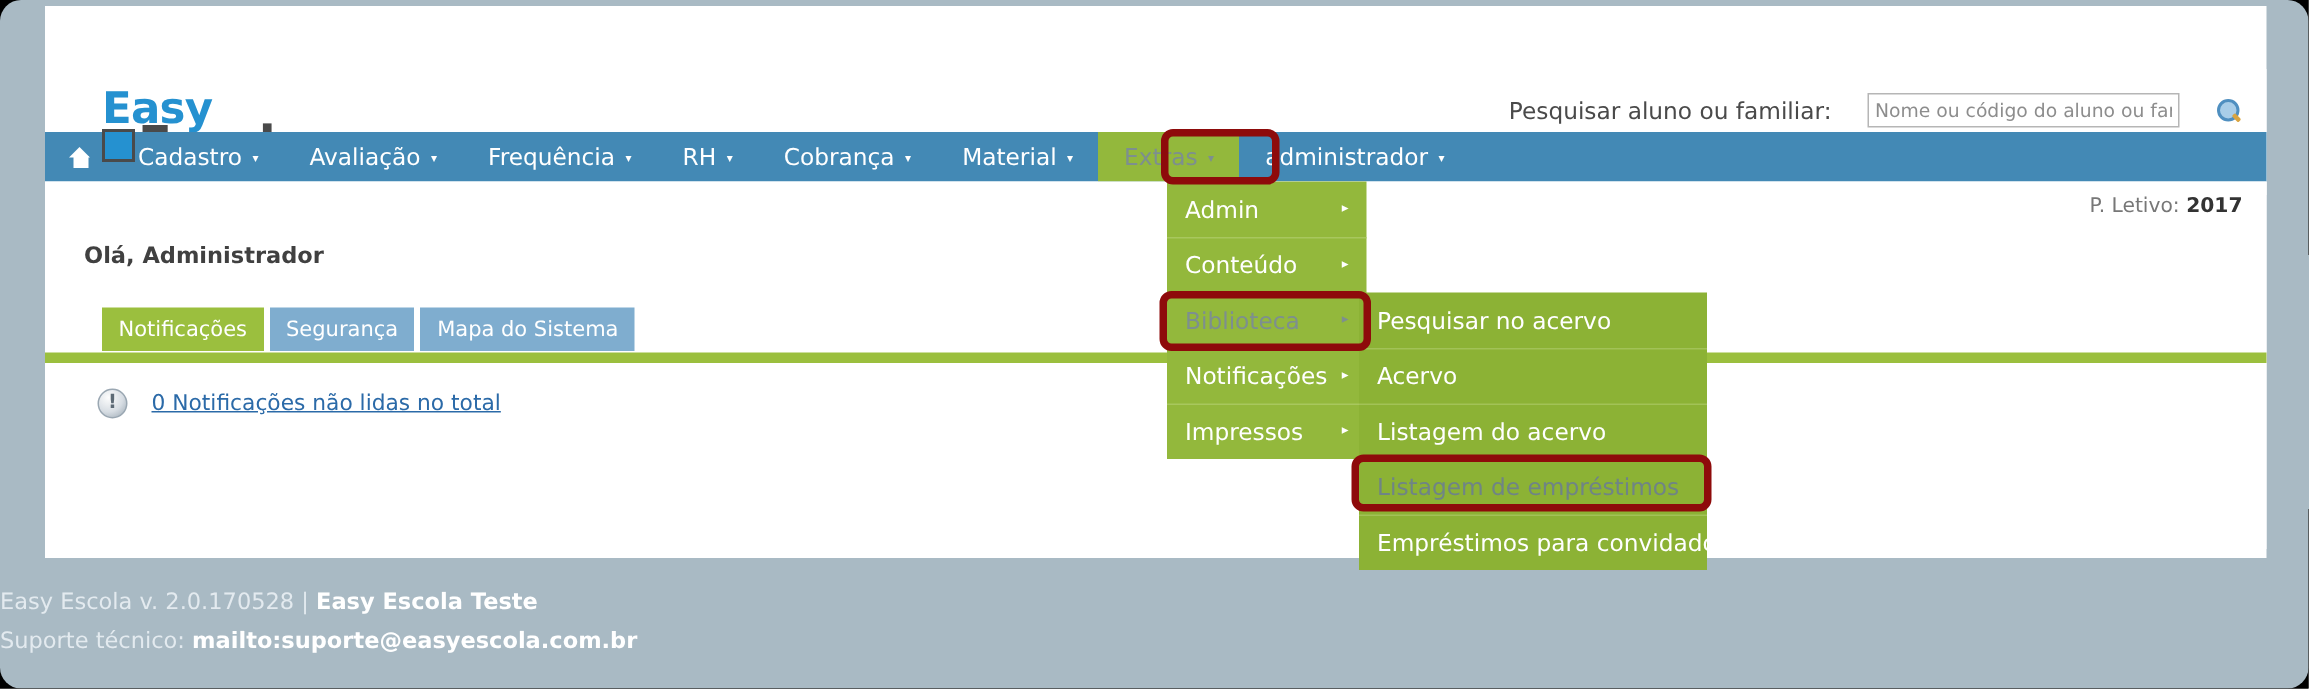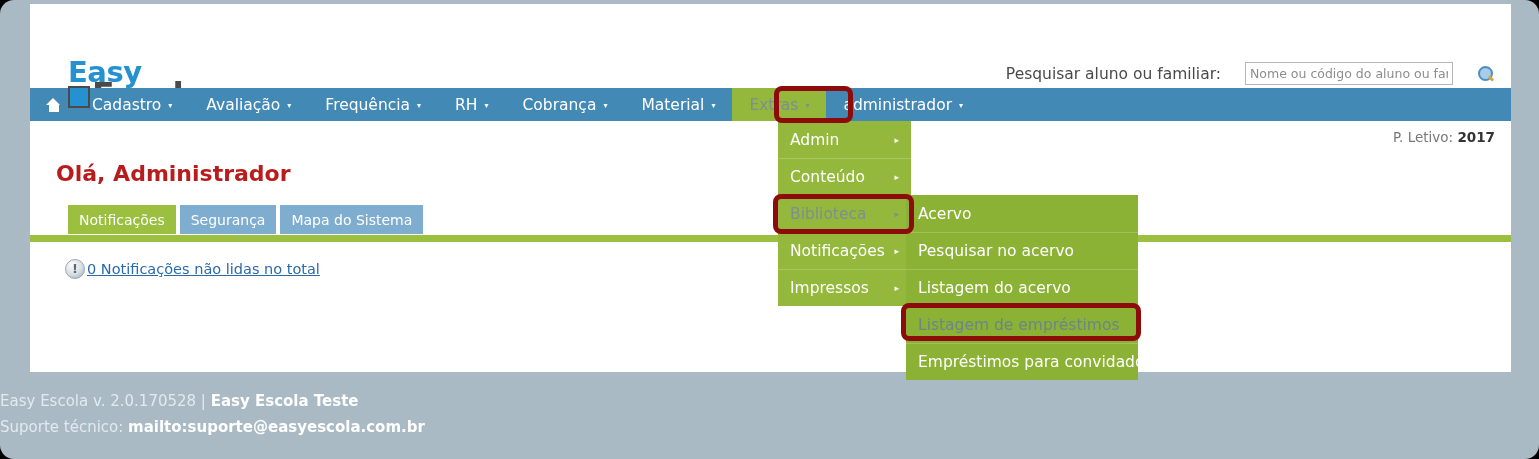--- a/index.html
+++ b/index.html
@@ -205,23 +205,23 @@
     top: 8px;
     font-size: 13.5px;
     color: #777;
   }
   .letivo b { color: #333; }
 
   .greeting {
     position: absolute;
     left: 26px;
     top: 40px;
-    font-size: 22px;
+    font-size: 15px;
     font-weight: bold;
-    color: #b91c1c;
+    color: #404040;
   }
 
   .tabs {
     position: absolute;
     left: 38px;
     top: 84px;
     display: flex;
     gap: 4px;
   }
   .tab {
@@ -245,21 +245,21 @@
     height: 7px;
     background: #9bbf3e;
   }
 
   .notif-line {
     position: absolute;
     left: 35px;
     top: 138px;
     display: flex;
     align-items: center;
-    gap: 2px;
+    gap: 16px;
   }
   .notif-icon {
     width: 20px; height: 20px;
     border-radius: 50%;
     background: radial-gradient(circle at 35% 28%, #fdfdfd 0%, #d7dde3 55%, #9aa7b2 100%);
     border: 1px solid #9aa7b2;
     position: relative;
     flex: none;
   }
   .notif-icon::after {
@@ -477,24 +477,24 @@
         <span class="arr">▸</span>
       </div>
       <div class="mi">
         <span>Impressos</span>
         <span class="arr">▸</span>
       </div>
     </div>
 
     <div class="menu-l3">
       <div class="mi">
+        <span>Pesquisar no acervo</span>
+      </div>
+      <div class="mi">
         <span>Acervo</span>
-      </div>
-      <div class="mi">
-        <span>Pesquisar no acervo</span>
       </div>
       <div class="mi">
         <span>Listagem do acervo</span>
       </div>
       <div class="mi selected">
         <span>Listagem de empréstimos</span>
       </div>
       <div class="mi">
         <span>Empréstimos para convidados</span>
       </div>

